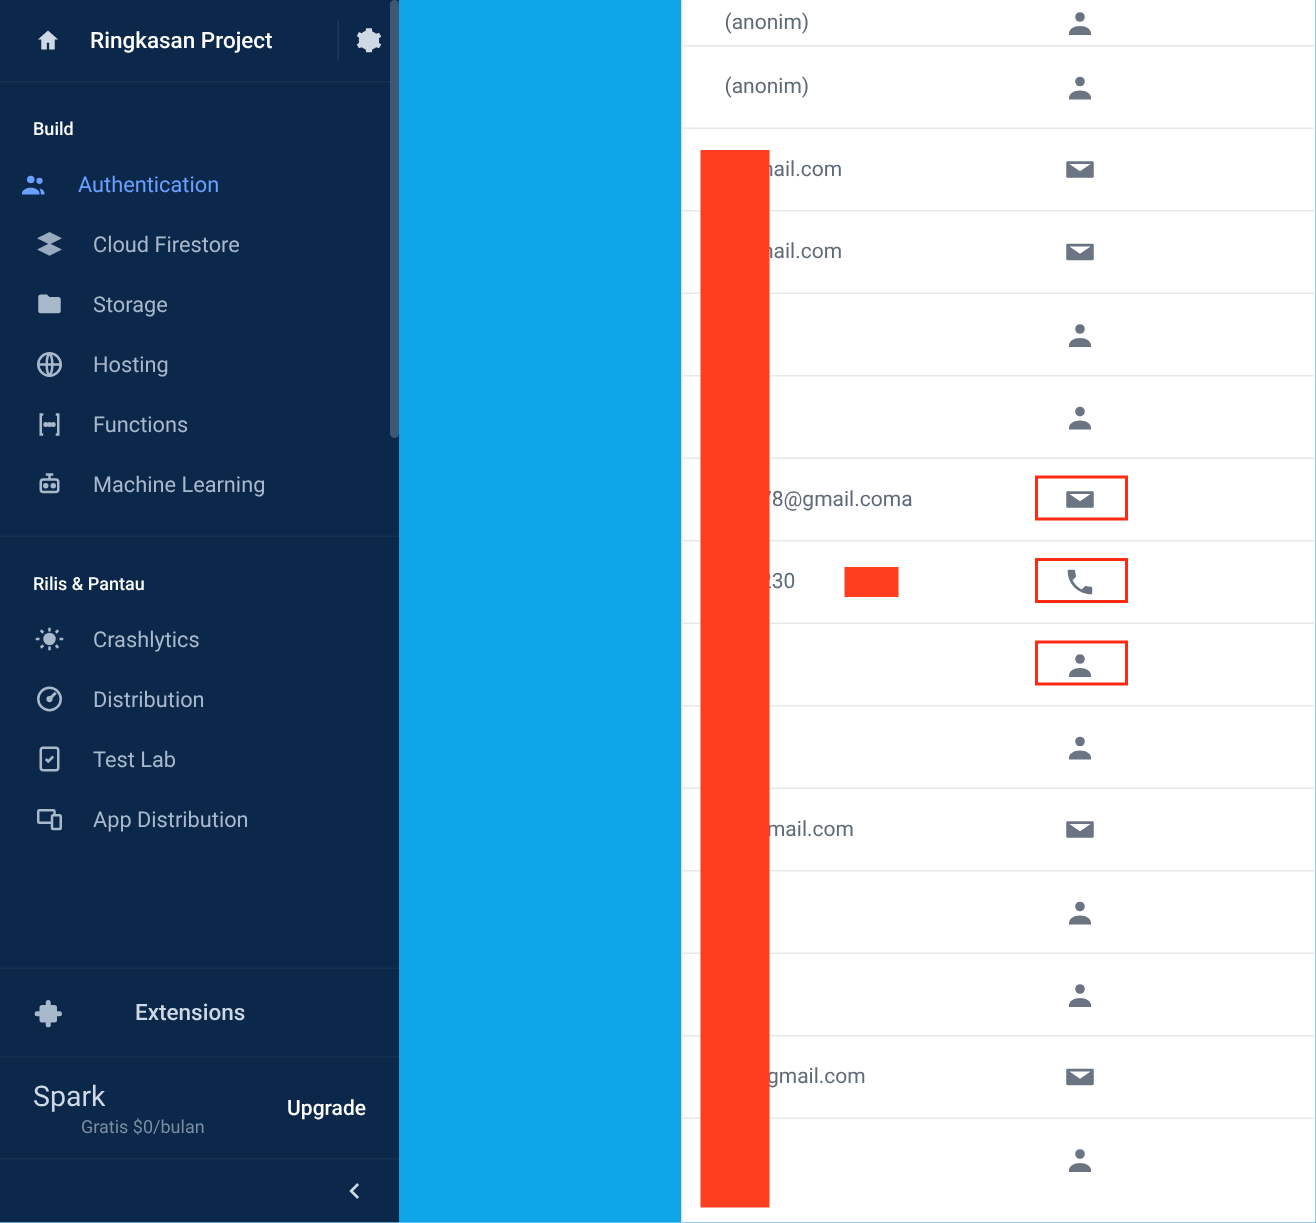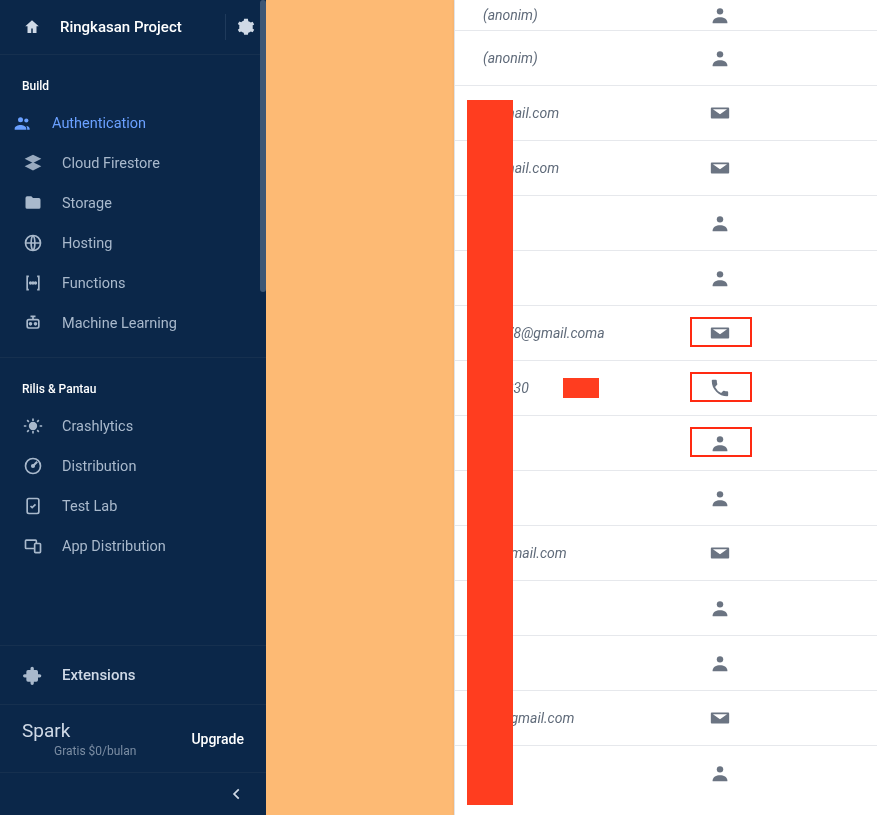--- a/index.html
+++ b/index.html
@@ -72,44 +72,43 @@
     display:flex; align-items:center; justify-content:center;
     margin-right: 18px;
     color: inherit;
   }
   .sep { height: 1px; background:#16304f; margin-top:14px; }
 
   .ext-row {
     display:flex; align-items:center;
     padding: 18px 22px;
     border-top:1px solid #16304f;
-    font-size:15px; font-weight:500; color:#cfd9e6;
+    font-size:15px; font-weight:500; color:#cfd9e6;gap:28px;
   }
   .ext-row .ic { width:22px; height:22px; margin-right:18px; display:flex;align-items:center;justify-content:center;}
   .plan-row {
     border-top:1px solid #16304f;
     padding: 14px 22px;
     display:flex; align-items:center; justify-content:space-between;
   }
   .plan-row .plan-name { color:#cfd9e6; font-size:19px; }
   .plan-row .plan-sub  { color:#7b8da3; font-size:12px; margin-top:2px;margin-left:32px;}
   .plan-row .upgrade { color:#fff; font-size:14px; font-weight:500; cursor:pointer; }
   .collapse-row {
     border-top:1px solid #16304f;
     padding: 14px 22px;
     display:flex; justify-content:flex-end;
   }
   .collapse-row .chev { color:#cfd9e6; }
 
   
   .main {
     flex: 1;
-    background:#fdba74;
+    background:#0ea5e9;
     position: relative;
-    font-style: italic;
   }
   .panel {
     position:absolute;
     top:0; right:0;
     left: 188px;
     height: 100%;
     background:#ffffff;
     border-left:1px solid #e1e3e7;
     box-shadow: -1px 0 2px rgba(0,0,0,0.04);
   }

